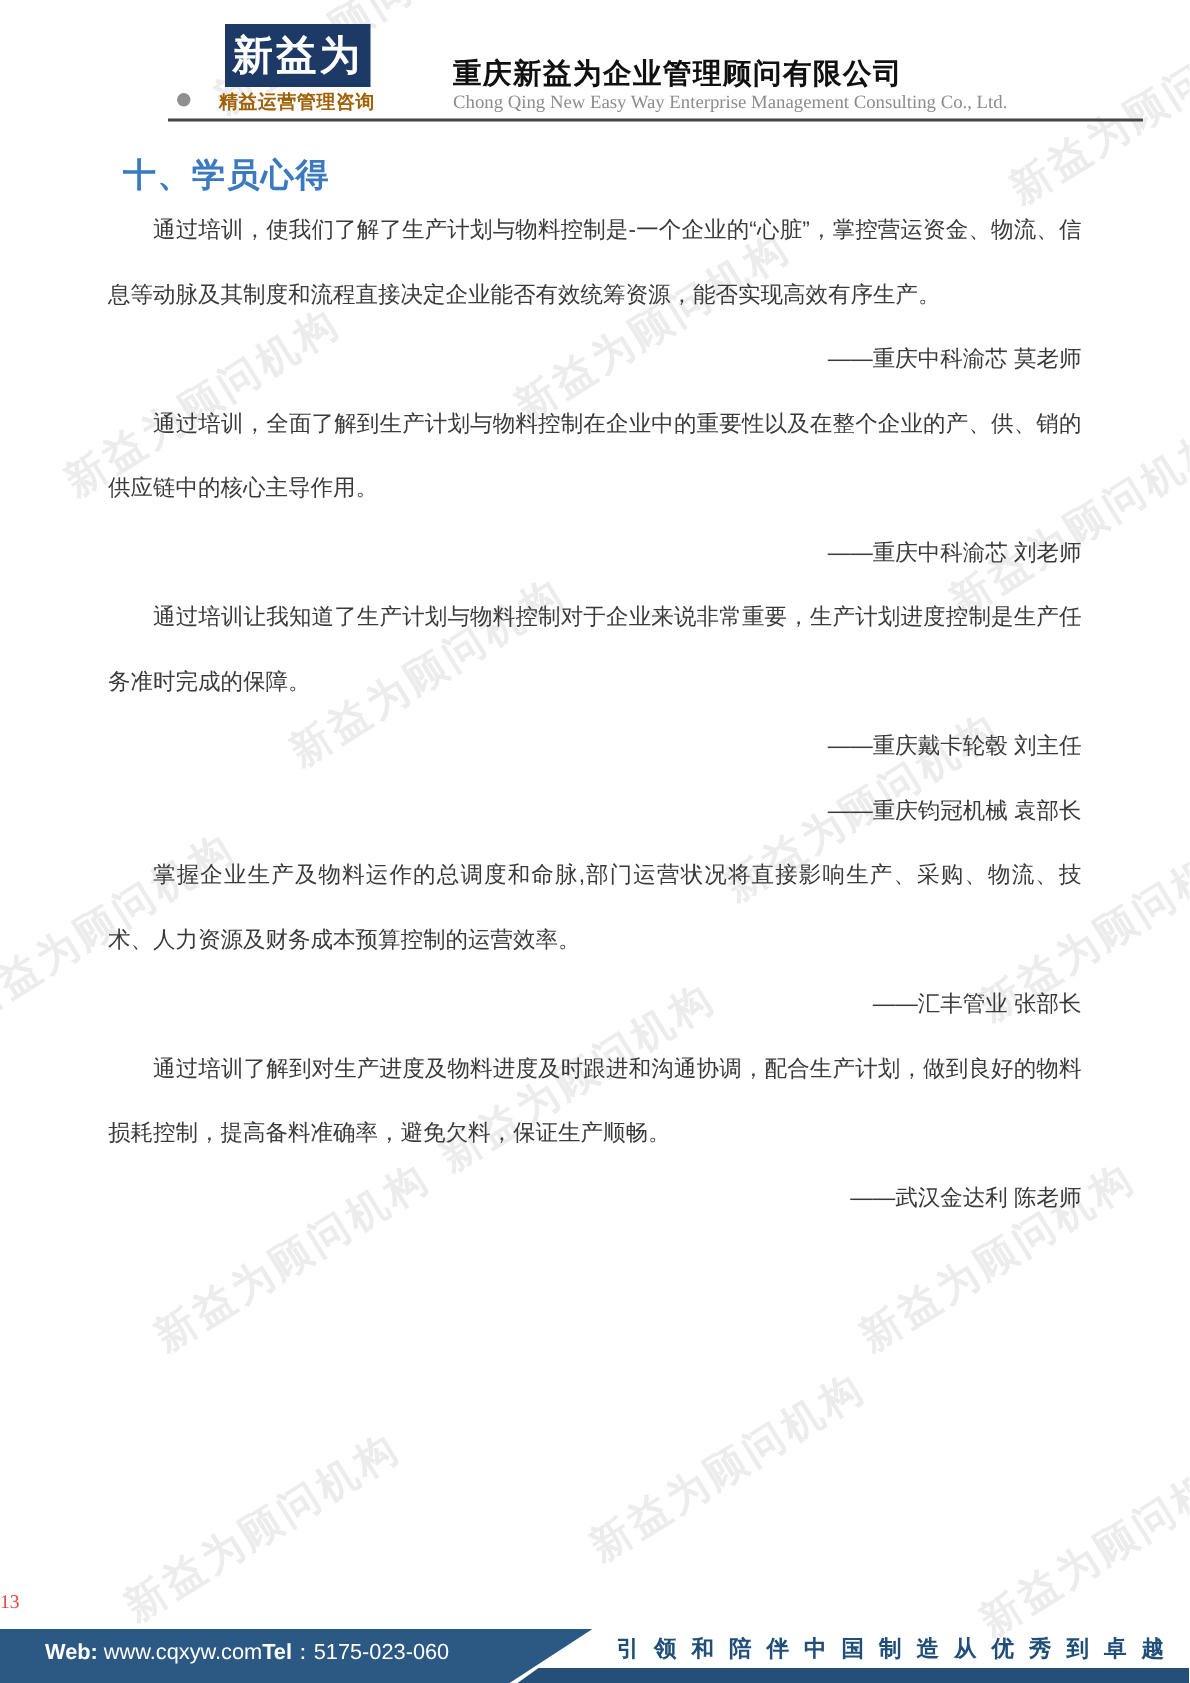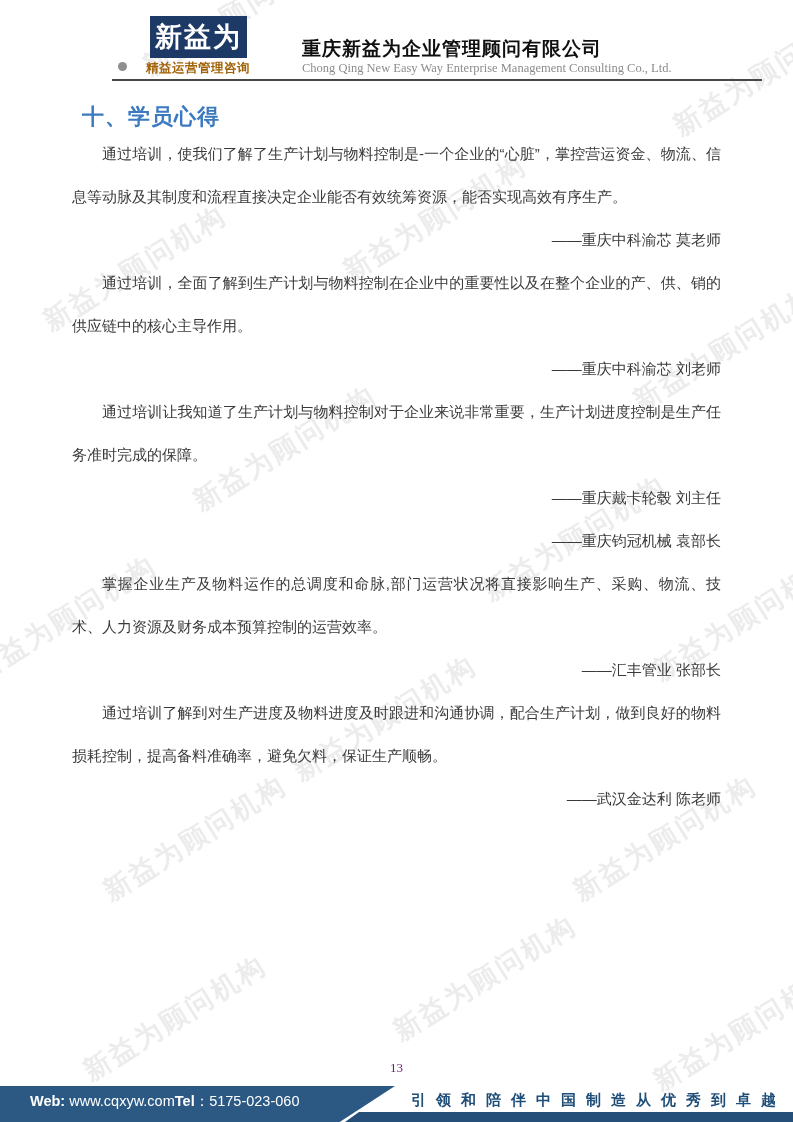--- a/index.html
+++ b/index.html
@@ -53,22 +53,22 @@
   .para {
     font-size: 15px; line-height: 43px; color: #3a3a3a;
     text-indent: 2em; text-align: justify;
   }
   .author {
     font-size: 15px; line-height: 43px; color: #3a3a3a;
     text-align: right;
   }
   
   .page-number {
-    position: absolute; left: 0; width: 100%; top: 1060px; text-align: center;
-    font-family: "Liberation Serif", serif; font-size: 13px; color: #701a75; z-index: 1;
+    position: absolute; left: 0; width: 100%; top: 1060px; 
+    font-family: "Liberation Serif", serif; font-size: 13px; color: #ef4444; z-index: 1;
   }
   .footer { position: absolute; left: 0; right: 0; bottom: 0; height: 36px; z-index: 1; }
   .footer-left {
     position: absolute; left: 0; top: 0; bottom: 0; width: 395px;
     background: #2b5984;
     clip-path: polygon(0 0, 100% 0, 86% 100%, 0 100%);
     color: #ffffff; font-size: 14.5px;
     padding: 6px 0 0 30px; white-space: nowrap;
   }
   .footer-left .fw { font-weight: bold; }

